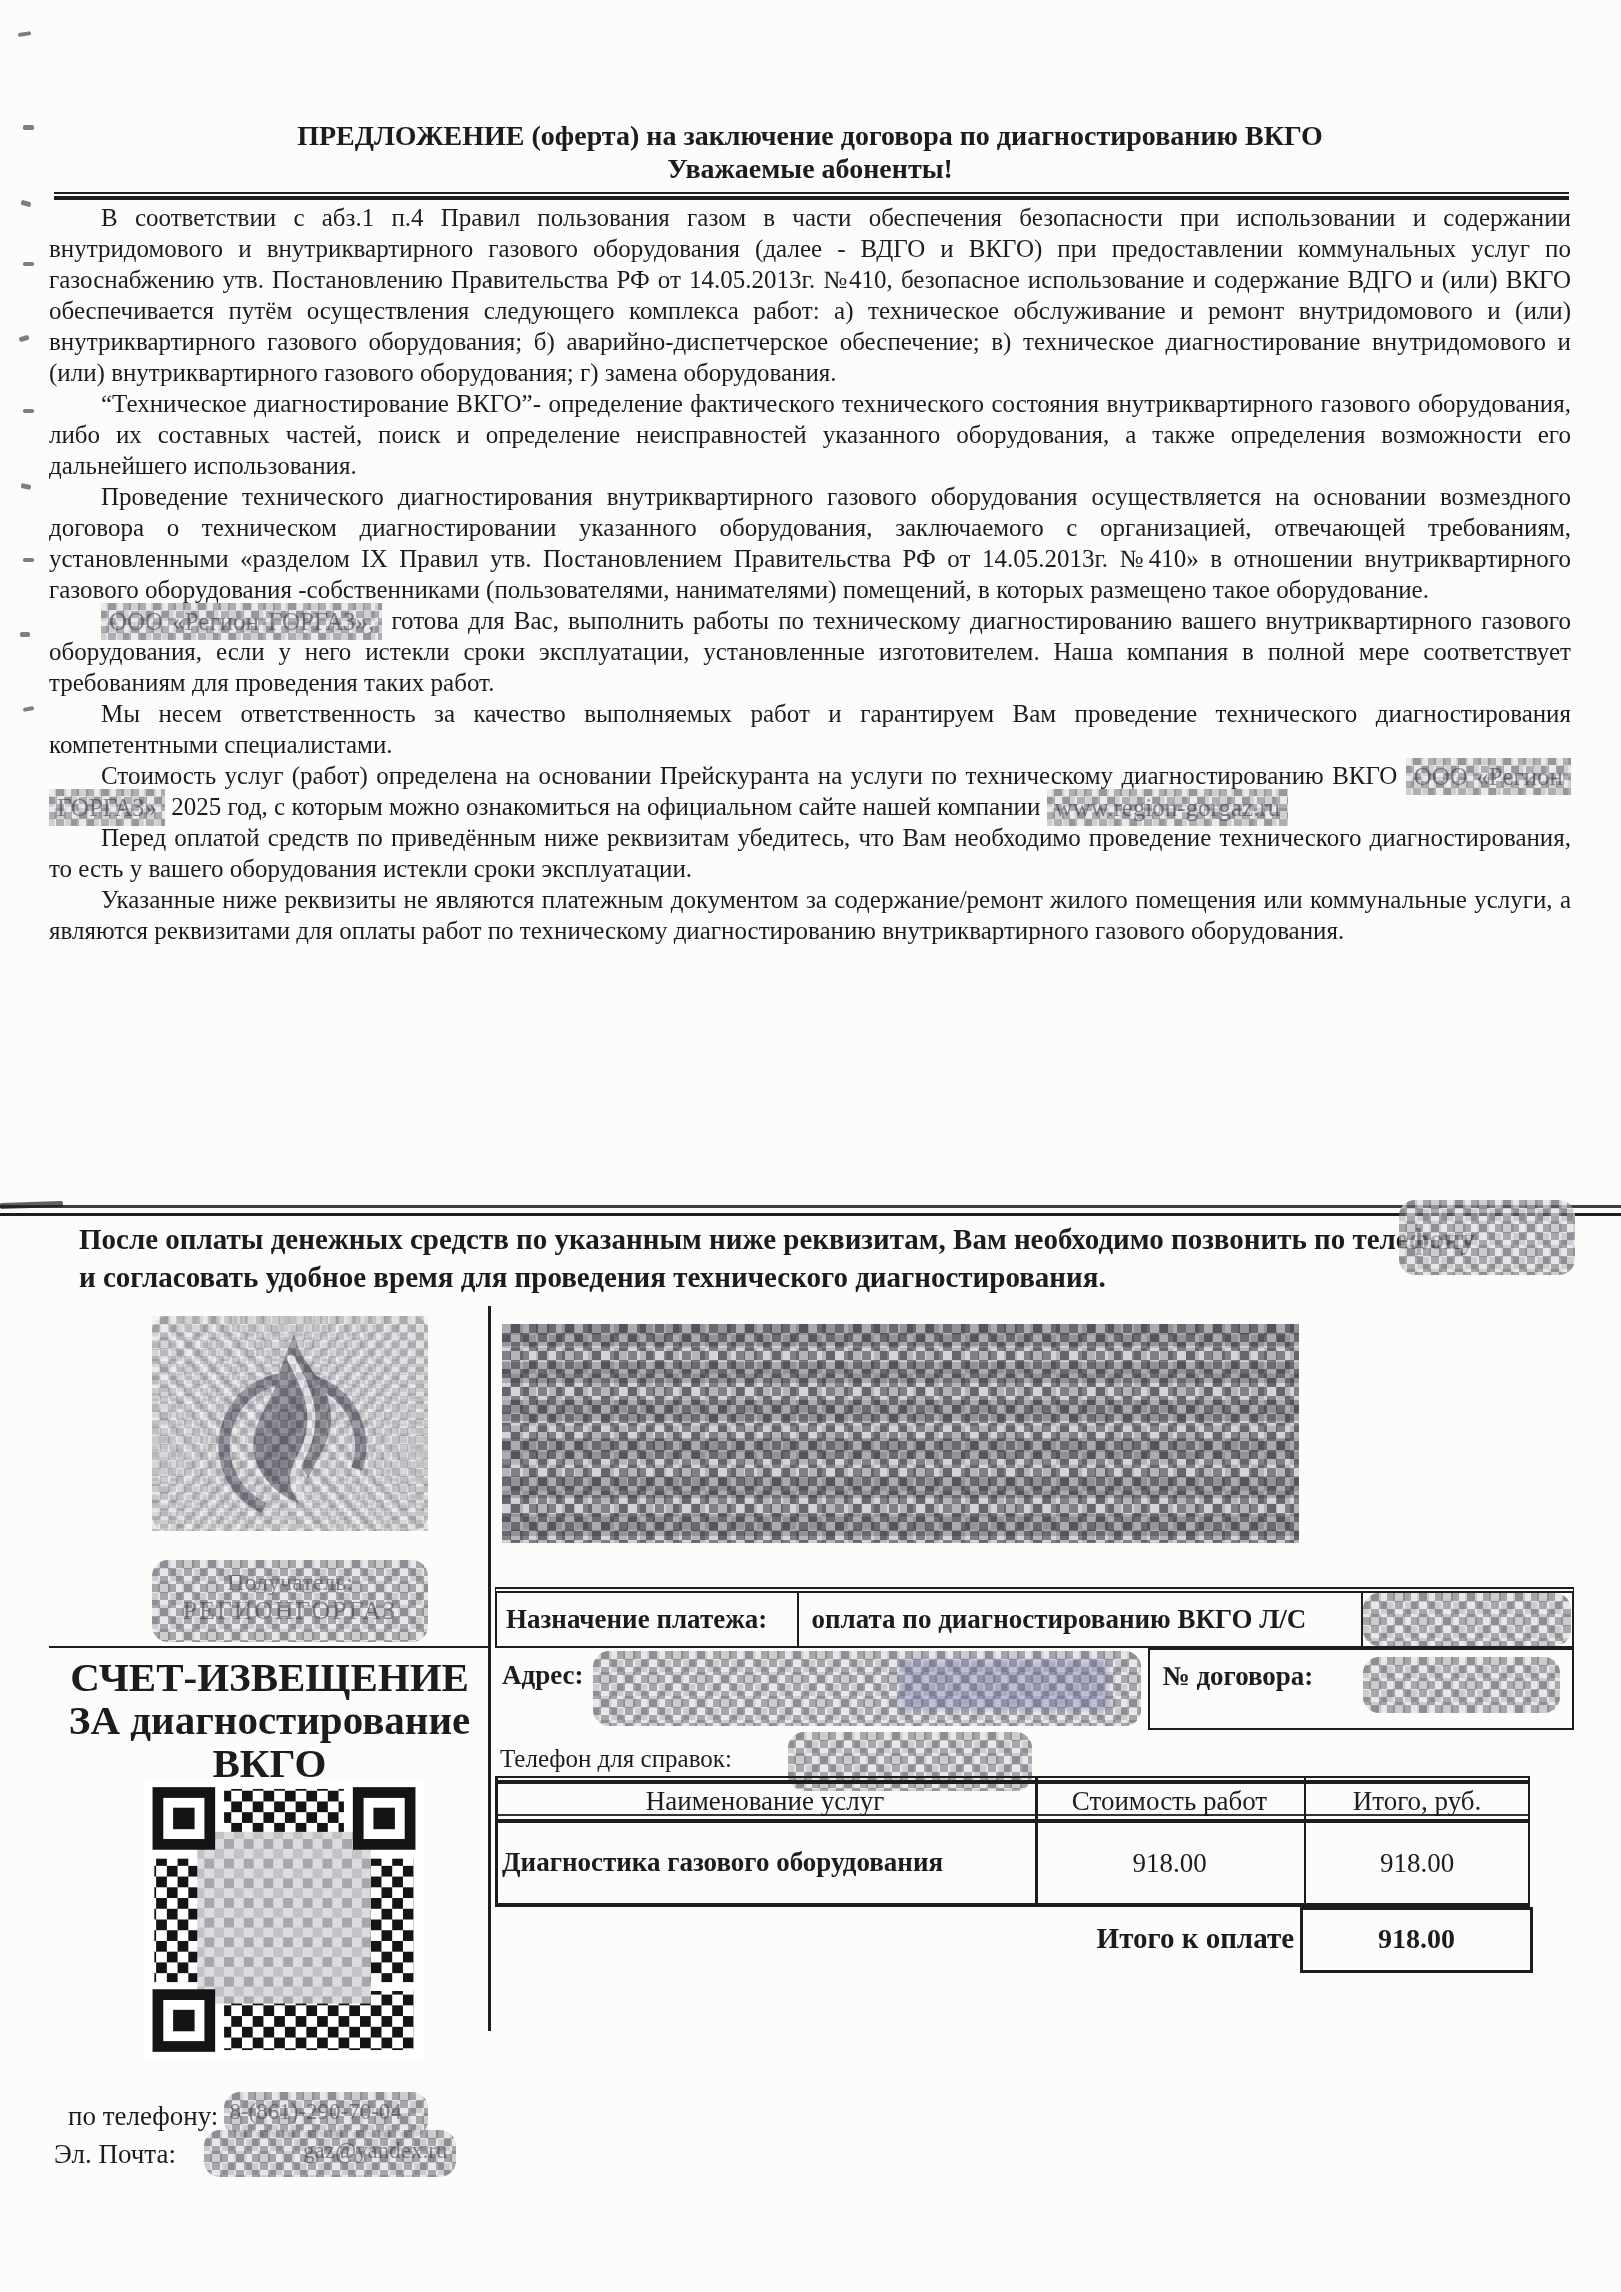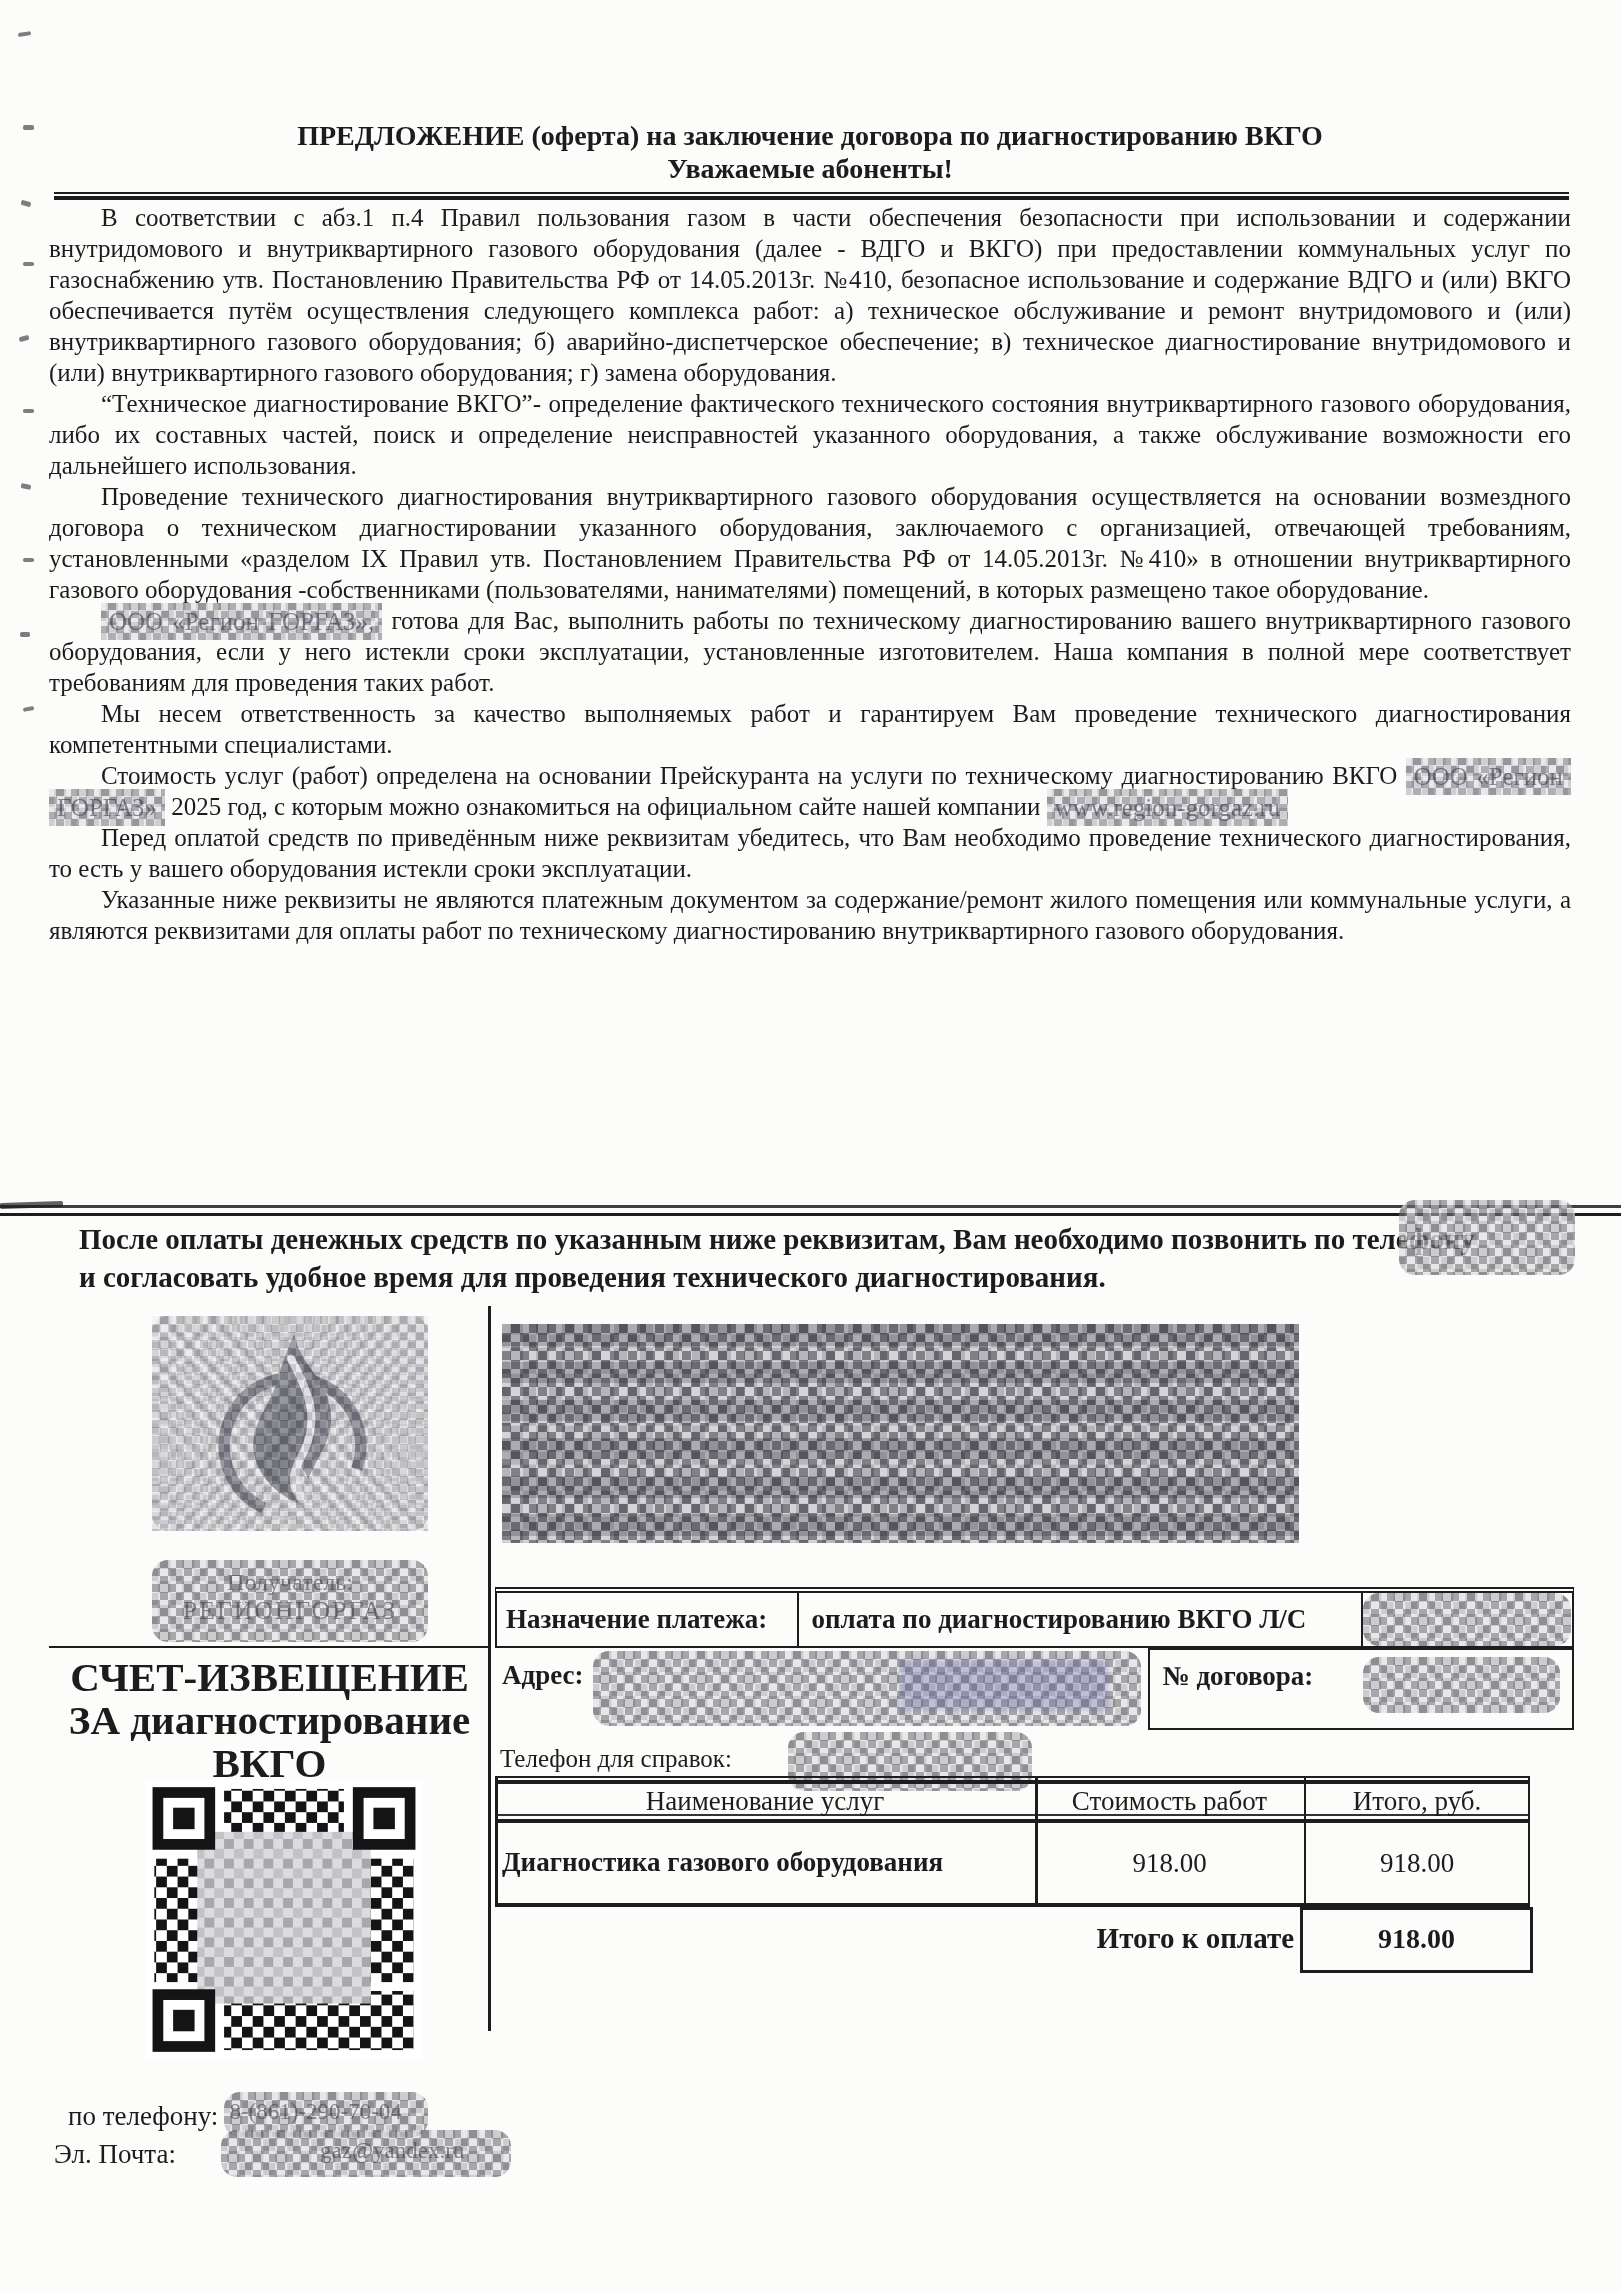--- a/index.html
+++ b/index.html
@@ -78,21 +78,21 @@
   <div class="artifact" style="left:487px;top:278px;width:4.5px;height:5.4px;border-radius:50%;"></div>
   <div class="artifact" style="left:0px;top:1202px;width:63px;height:6.3px;transform:rotate(-2deg);opacity:.8;"></div>
 
   <div class="title" style="top:153px;">Уважаемые абоненты!</div>
   <div class="title" style="top:120px;">ПРЕДЛОЖЕНИЕ (оферта) на заключение договора по диагностированию ВКГО</div>
   <div class="rule" style="left:54px;top:192px;width:1515px;height:1.8px;"></div>
   <div class="rule" style="left:54px;top:196px;width:1515px;height:3.6px;"></div>
 
   <div class="bodytext">
     <p>В соответствии с абз.1 п.4 Правил пользования газом в части обеспечения безопасности при использовании и содержании внутридомового и внутриквартирного газового оборудования (далее - ВДГО и ВКГО) при предоставлении коммунальных услуг по газоснабжению утв. Постановлению Правительства РФ от 14.05.2013г. №410, безопасное использование и содержание ВДГО и (или) ВКГО обеспечивается путём осуществления следующего комплекса работ: а) техническое обслуживание и ремонт внутридомового и (или) внутриквартирного газового оборудования; б) аварийно-диспетчерское обеспечение; в) техническое диагностирование внутридомового и (или) внутриквартирного газового оборудования; г) замена оборудования.</p>
-    <p>“Техническое диагностирование ВКГО”- определение фактического технического состояния внутриквартирного газового оборудования, либо их составных частей, поиск и определение неисправностей указанного оборудования, а также обслуживание возможности его дальнейшего использования.</p>
+    <p>“Техническое диагностирование ВКГО”- определение фактического технического состояния внутриквартирного газового оборудования, либо их составных частей, поиск и определение неисправностей указанного оборудования, а также определения возможности его дальнейшего использования.</p>
     <p>Проведение технического диагностирования внутриквартирного газового оборудования осуществляется на основании возмездного договора о техническом диагностировании указанного оборудования, заключаемого с организацией, отвечающей требованиям, установленными «разделом IX Правил утв. Постановлением Правительства РФ от 14.05.2013г. №410» в отношении внутриквартирного газового оборудования -собственниками (пользователями, нанимателями) помещений, в которых размещено такое оборудование.</p>
     <p><span class="rin">ООО «Регион ГОРГАЗ»,</span> <span>готова для Вас, выполнить работы по техническому диагностированию вашего внутриквартирного газового оборудования, если у него истекли сроки эксплуатации, установленные изготовителем. Наша компания в полной мере соответствует требованиям для проведения таких работ.</span></p>
     <p>Мы несем ответственность за качество выполняемых работ и гарантируем Вам проведение технического диагностирования компетентными специалистами.</p>
     <p><span>Стоимость услуг (работ) определена на основании Прейскуранта на услуги по техническому диагностированию ВКГО</span> <span class="rin">ООО «Регион ГОРГАЗ»</span> <span>2025 год, с которым можно ознакомиться на официальном сайте нашей компании</span> <span class="rin">www.region-gorgaz.ru</span></p>
     <p>Перед оплатой средств по приведённым ниже реквизитам убедитесь, что Вам необходимо проведение технического диагностирования, то есть у вашего оборудования истекли сроки эксплуатации.</p>
     <p>Указанные ниже реквизиты не являются платежным документом за содержание/ремонт жилого помещения или коммунальные услуги, а являются реквизитами для оплаты работ по техническому диагностированию внутриквартирного газового оборудования.</p>
   </div>
 
   <div class="rule" style="left:0;top:1205px;width:1621px;height:2.7px;opacity:.85;"></div>
   <div class="rule" style="left:0;top:1213px;width:1621px;height:2.7px;"></div>
@@ -216,18 +216,18 @@
   <div class="abs" style="left:940px;top:1922px;width:354px;text-align:right;font-size:29px;font-weight:bold;white-space:nowrap;">Итого к оплате</div>
   <div class="abs" style="left:1300px;top:1907px;width:233px;height:66px;border:3.6px solid #1d1d1d;box-sizing:border-box;text-align:center;">
     <div style="font-size:28px;font-weight:bold;margin-top:12.5px;">918.00</div>
   </div>
 
   <div class="footer-line" style="left:68px;top:2101px;">по телефону:</div>
   <div class="abs pix" style="left:224px;top:2092px;width:204px;height:45px;">
     <div class="faint" style="font-size:23px;margin:7.2px 0 0 5.4px;white-space:nowrap;">8-(861)-290-70-04</div>
   </div>
   <div class="footer-line" style="left:54px;top:2139px;">Эл. Почта:</div>
-  <div class="abs pix" style="left:221px;top:2130px;width:290px;height:47px;">
+  <div class="abs pix" style="left:204px;top:2130px;width:252px;height:47px;">
     <div class="faint" style="font-size:23px;margin:8px 0 0 99px;white-space:nowrap;">gaz@yandex.ru</div>
   </div>
 
 </div>
 
 
 </body></html>

